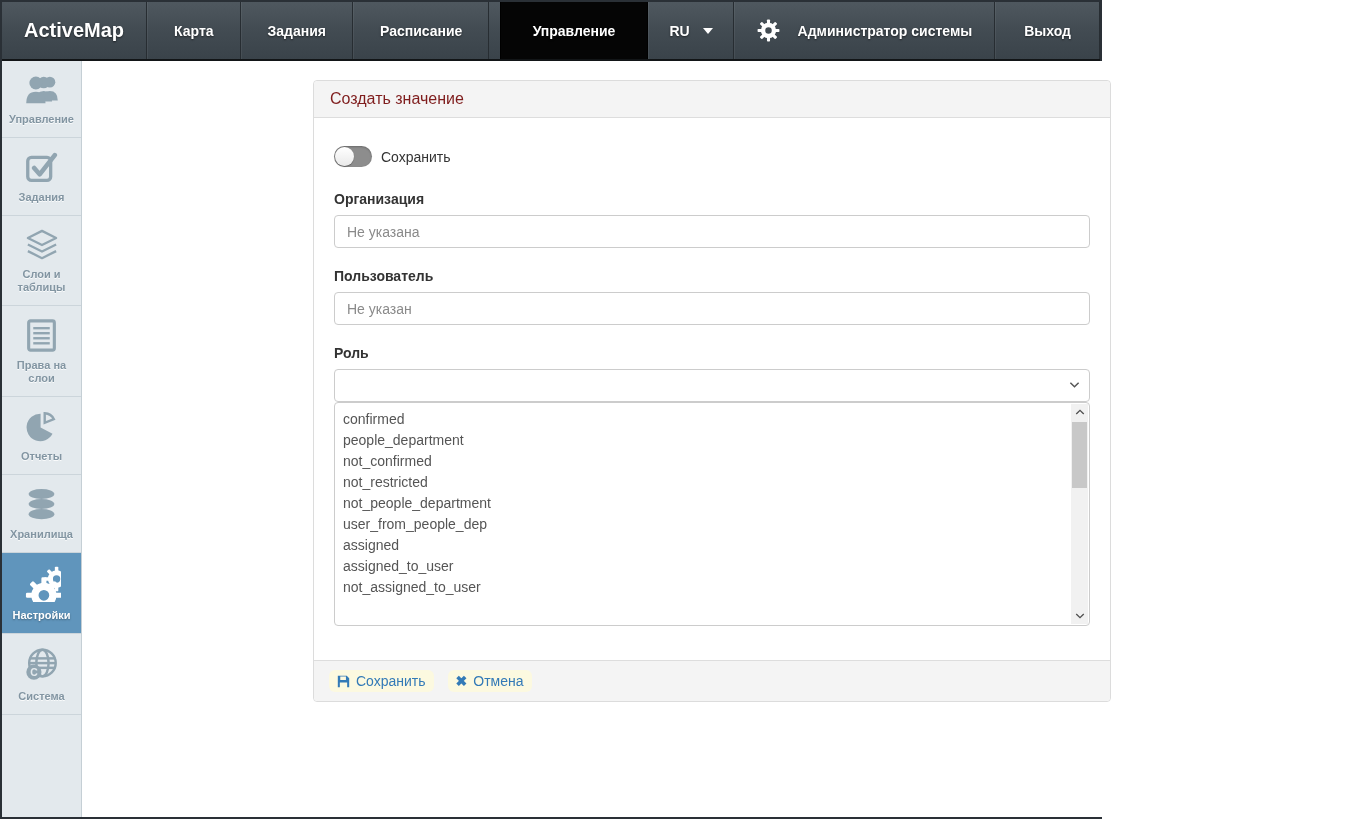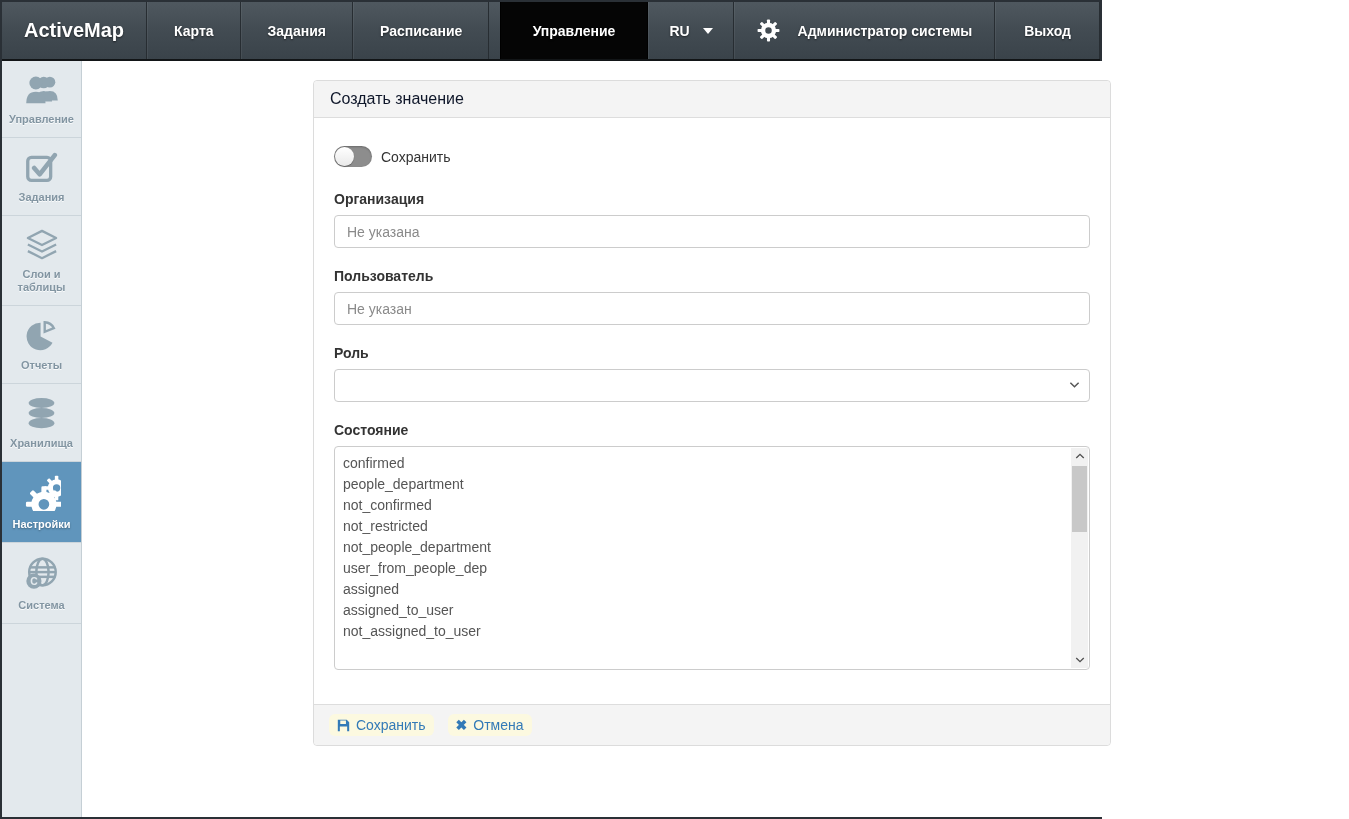--- a/index.html
+++ b/index.html
@@ -33,21 +33,21 @@
     gap:7px; padding:13px 2px 11px; border-bottom:1px solid #ccd5db; color:#91a5b1; cursor:pointer; }
   .side-item .lbl { color:#8295a2; font-size:11px; font-weight:bold; text-align:center; line-height:13px; text-shadow:0 1px 0 rgba(255,255,255,.8); }
   .side-item.active { background:#6095bc; color:#fff; }
   .side-item.active .lbl { color:#fff; text-shadow:0 1px 2px rgba(0,0,0,.35); }
   .side-item svg { display:block; }
 
   
   .main { flex:1; padding:19px 0 0 231px; background:#fff; }
   .panel { width:798px; border:1px solid #dcdcdc; border-radius:4px; background:#fff; }
   .panel-head { background:#f4f4f4; border-bottom:1px solid #ddd; border-radius:4px 4px 0 0;
-    padding:9px 16px; font-size:16px; color:#0f172a; }
+    padding:9px 16px; font-size:16px; color:#7f1d1d; }
   .panel-body { padding:28px 20px 34px; }
 
   .toggle-row { display:flex; align-items:center; gap:9px; margin-bottom:24px; }
   .toggle { width:38px; height:21px; border-radius:11px; background:#8d8d8d; position:relative; cursor:pointer;
     box-shadow:inset 0 1px 2px rgba(0,0,0,.25); }
   .toggle .knob { position:absolute; left:1px; top:1px; width:19px; height:19px; border-radius:50%;
     background:linear-gradient(#ffffff,#e9e9e9); box-shadow:0 1px 1px rgba(0,0,0,.3); }
   .toggle-label { font-size:14px; color:#333; }
 
   .fld-label { font-size:14px; font-weight:bold; color:#333; margin:20px 0 8px; }
@@ -201,20 +201,26 @@
         <span class="lbl">Задания</span>
       </div>
       <div class="side-item">
         <svg width="34" height="32">
             <use href="#i-layers"></use>
           </svg>
         <span class="lbl">Слои и таблицы</span>
       </div>
       <div class="side-item">
         <svg width="33" height="33">
+            <use href="#i-doc"></use>
+          </svg>
+        <span class="lbl">Права на слои</span>
+      </div>
+      <div class="side-item">
+        <svg width="33" height="33">
             <use href="#i-pie"></use>
           </svg>
         <span class="lbl">Отчеты</span>
       </div>
       <div class="side-item">
         <svg width="33" height="33">
             <use href="#i-db"></use>
           </svg>
         <span class="lbl">Хранилища</span>
       </div>
@@ -251,21 +257,20 @@
           <input class="txt-input" type="text" value="Не указан" style="">
 
           <div class="fld-label">Роль</div>
           <div class="select">
             <span></span>
             <svg class="chev" width="11" height="8">
                 <use href="#i-chev-down"></use>
               </svg>
           </div>
 
-          <div class="fld-label">Состояние</div>
           <div class="listbox">
             <ul>
 
                 <li>confirmed</li>
 
                 <li>people_department</li>
 
                 <li>not_confirmed</li>
 
 

